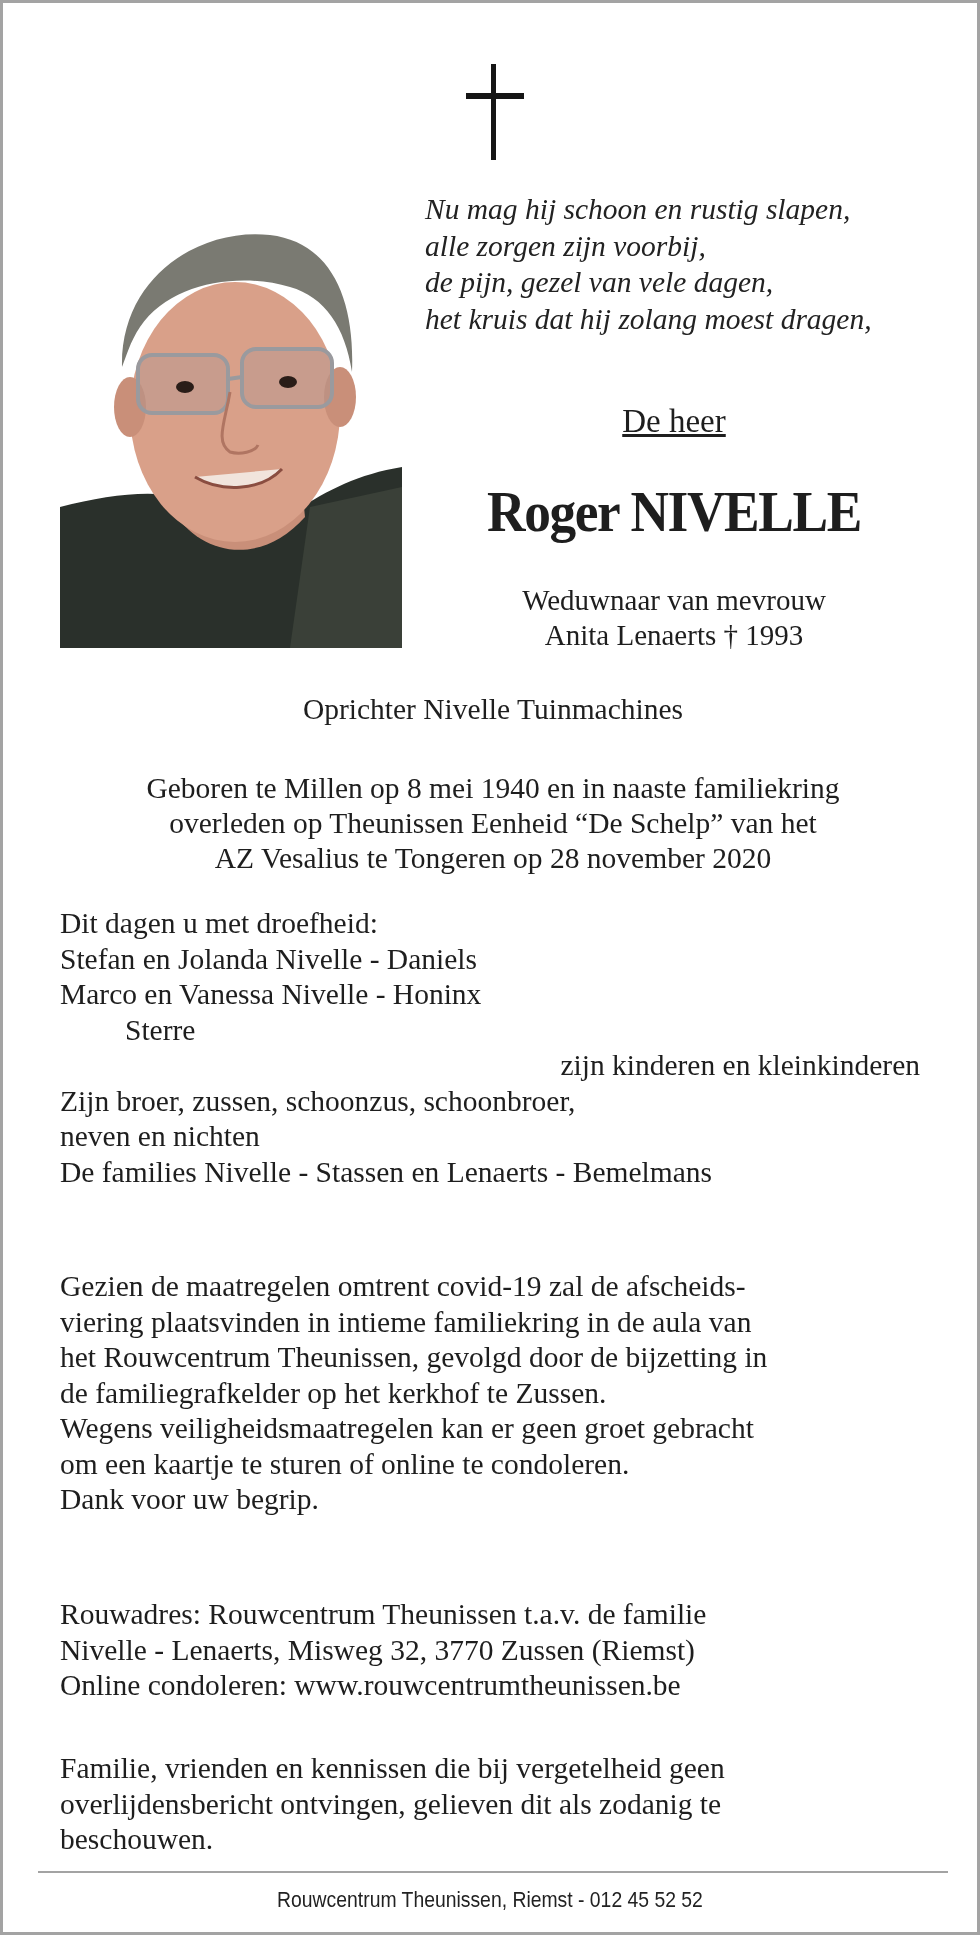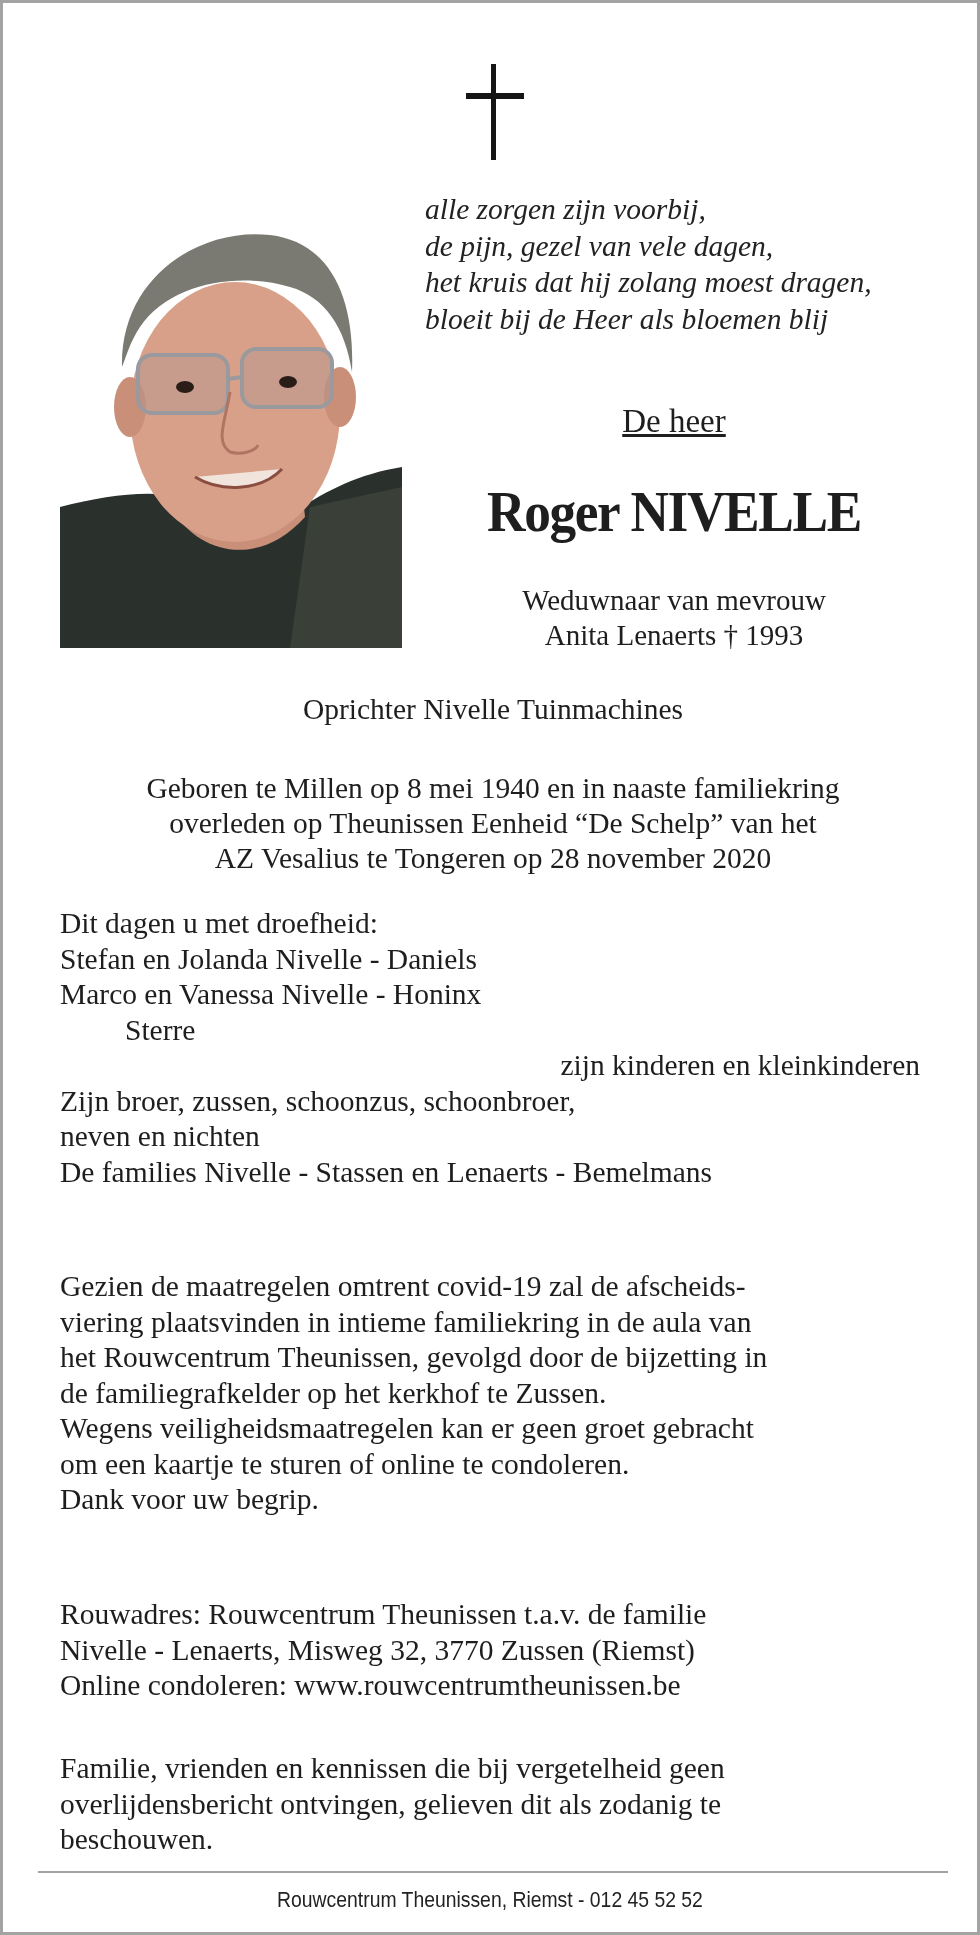--- a/index.html
+++ b/index.html
@@ -91,24 +91,24 @@
       <ellipse cx="125" cy="180" rx="9" ry="6" fill="#2a1d18"></ellipse>
       <ellipse cx="228" cy="175" rx="9" ry="6" fill="#2a1d18"></ellipse>
 
       <path d="M170 185 C 165 215, 155 235, 170 245 C 180 248, 195 245, 198 238" fill="none" stroke="#b07562" stroke-width="3"></path>
 
       <path d="M135 270 C 160 285, 200 285, 222 262" fill="#f1e4dc" stroke="#8a4d40" stroke-width="3"></path>
     </svg>
   </div>
 
   <div class="poem">
+    <div>Nu mag hij schoon en rustig slapen,</div>
     <div>alle zorgen zijn voorbij,</div>
     <div>de pijn, gezel van vele dagen,</div>
     <div>het kruis dat hij zolang moest dragen,</div>
-    <div>bloeit bij de Heer als bloemen blij</div>
   </div>
 
   <div class="center-col salutation">De heer</div>
   <div class="center-col name">Roger NIVELLE</div>
   <div class="center-col widow">
     <div>Weduwnaar van mevrouw</div>
     <div>Anita Lenaerts † 1993</div>
   </div>
 
   <div class="centered-block founder">Oprichter Nivelle Tuinmachines</div>

